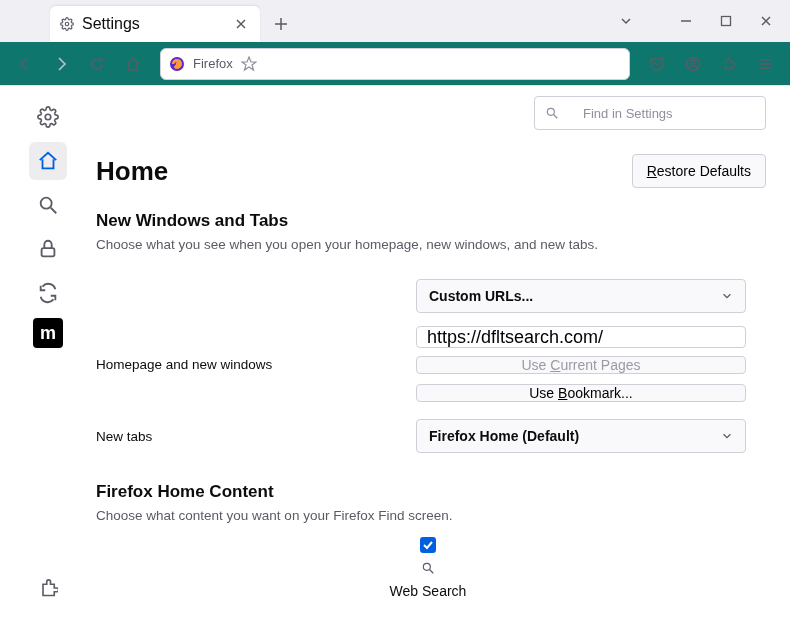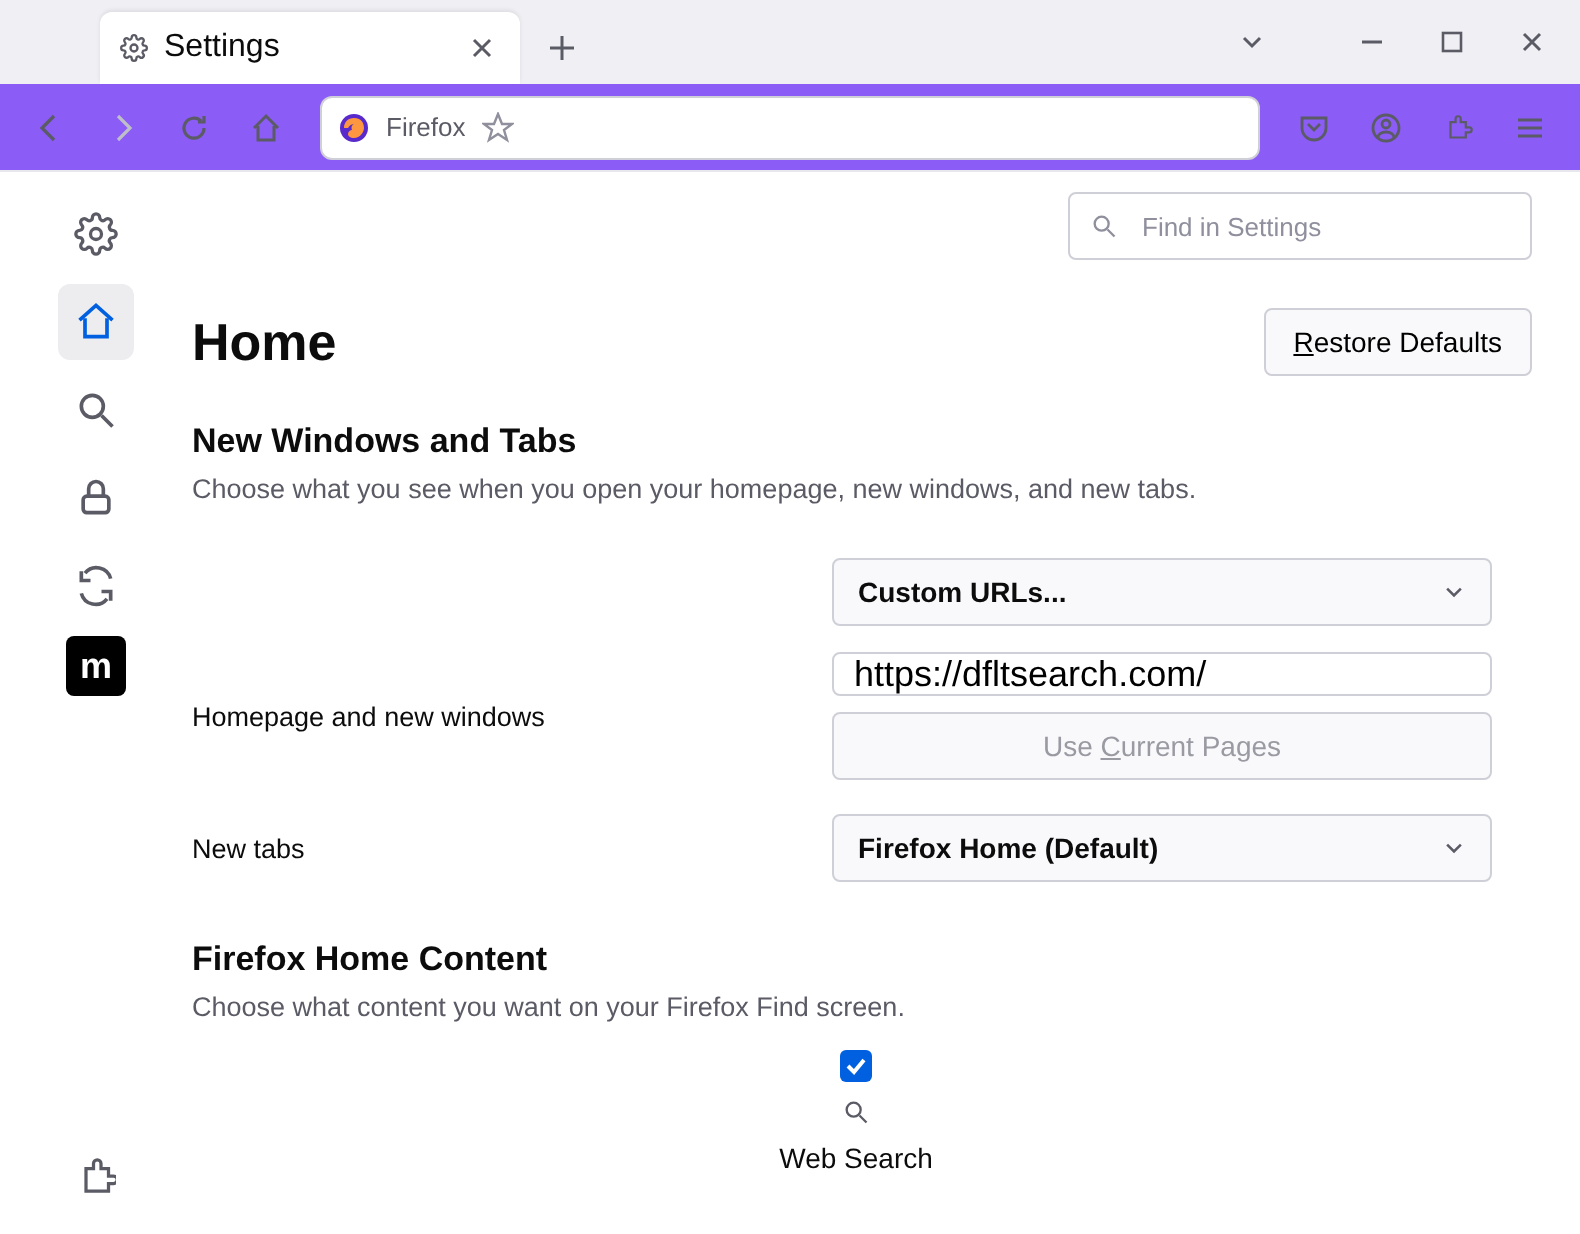--- a/index.html
+++ b/index.html
@@ -9,52 +9,52 @@
   .titlebar { height: 42px; background: #f0f0f4; display: flex; align-items: flex-end; padding-left: 50px; position: relative; }
   .tab { background: #fff; border-radius: 6px 6px 0 0; height: 36px; min-width: 210px; display: flex; align-items: center; padding: 0 10px; gap: 8px; box-shadow: 0 -1px 2px rgba(0,0,0,0.08); }
   .tab-title { flex: 1; font-size: 16px; }
   .tab-close { width: 18px; height: 18px; display:flex; align-items:center; justify-content:center; cursor:pointer; color:#5b5b66; }
   .tab-add { width: 30px; height: 30px; display:flex; align-items:center; justify-content:center; margin-left: 6px; margin-bottom:3px; color:#5b5b66; cursor:pointer; font-size:16px; }
   .win-controls { position:absolute; right:4px; top:0; height:42px; display:flex; align-items:center; gap:0; }
   .win-controls span { width:40px; height:30px; display:flex; align-items:center; justify-content:center; cursor:pointer; color:#5b5b66; }
   .chev-down { width:40px; height:30px; display:flex; align-items:center; justify-content:center; cursor:pointer; color:#5b5b66; margin-right: 20px;}
   
   
-  .toolbar { height: 44px; background:#8b5cf6; display:flex; align-items:center; padding:0 10px; gap:6px; border-bottom:1px solid #e7e7ed; }
+  .toolbar { height: 44px; background:#0f766e; display:flex; align-items:center; padding:0 10px; gap:6px; border-bottom:1px solid #e7e7ed; }
   .tool-btn { width:30px; height:30px; display:flex; align-items:center; justify-content:center; border-radius:4px; cursor:pointer; color:#5b5b66; }
   .tool-btn.disabled { color:#bfbfc9; }
   .addressbar { flex:1; height:32px; background:#fff; border:1px solid #cfcfd8; border-radius:6px; display:flex; align-items:center; padding:0 8px; gap:8px; margin:0 6px; }
   .addr-firefox { font-size:13px; color:#5b5b66; }
   .addr-url { font-size:13px; color:#8f8f9d; flex:1; }
   .addr-star { color:#8f8f9d; }
   
   
   .page { display:flex; height: calc(617px - 42px - 44px); background:#fff; }
   .sidebar { width:96px; padding-top:12px; display:flex; flex-direction:column; align-items:center; gap:6px; flex-shrink:0; }
   .side-btn { width:38px; height:38px; display:flex; align-items:center; justify-content:center; border-radius:6px; cursor:pointer; color:#5b5b66; }
   .side-btn.active { color:#0060df; background:#ededf0; }
   .side-btn.mozilla { background:#000; color:#fff; border-radius:4px; width:30px; height:30px; font-weight:bold; font-size:18px; }
   .side-spacer { flex:1; }
   
   .content { flex:1; padding: 14px 30px 0 0; position:relative; }
-  .search-settings { position:absolute; right:24px; top:10px; height:34px; width:232px; border:1px solid #cfcfd8; border-radius:4px; display:flex; align-items:center; padding:0 10px; gap:12px; color:#8f8f9d; background:#fff; }
+  .search-settings { position:absolute; right:24px; top:10px; height:34px; width:232px; border:1px solid #cfcfd8; border-radius:4px; display:flex; align-items:center; padding:0 10px; gap:24px; color:#8f8f9d; background:#fff; }
   
   h1 { font-size: 26px; font-weight:700; margin-top: 56px; margin-bottom: 24px; }
   h2 { font-size: 17px; font-weight:600; margin-bottom: 6px; }
   .subtext { font-size:13.5px; color:#5b5b66; margin-bottom: 26px; }
   
   .restore { position:absolute; right:24px; top:68px; height:34px; padding:0 14px; border:1px solid #cfcfd8; border-radius:4px; background:#f9f9fb; cursor:pointer; font-size:14px; display:flex; align-items:center; }
   .restore u { text-decoration: underline; }
   
   .form-row { display:flex; align-items:center; margin-bottom: 12px; min-height:36px; }
   .form-label { width: 320px; font-size:13.5px; color:#0c0c0d; }
   .form-controls { flex:1; max-width:330px; }
   .select { height:34px; border:1px solid #cfcfd8; border-radius:4px; background:#f9f9fb; display:flex; align-items:center; justify-content:space-between; padding:0 12px; cursor:pointer; font-size:14px; font-weight:600; }
   .txt-input { height:22px; border:1px solid #cfcfd8; border-radius:4px; width:100%; padding:0 10px; font-size:18px; }
-  .btn-row { display:flex; gap:10px; margin-top:8px; }
+  .btn-row { display:flex; gap:10px; margin-top:8px;flex-direction:column; }
   .btn { height:34px; padding:0 14px; border:1px solid #cfcfd8; border-radius:4px; background:#f9f9fb; cursor:pointer; font-size:14px; flex:1; white-space:nowrap; overflow:hidden; text-overflow:ellipsis; }
   .btn.disabled { color:#9a9aa3; }
   
   .section2 { margin-top: 28px; }
   .check-row { display:flex; align-items:center; gap:8px; margin-top:14px;flex-direction:column; }
   .checkbox { width:16px; height:16px; background:#0060df; border-radius:3px; display:flex; align-items:center; justify-content:center; }
   
   svg { display:block; }
   .ff-logo { width:16px; height:16px; }
 </style>
@@ -241,20 +241,21 @@
         </div>
       </div>
     </div>
 
     <div class="form-row">
       <div class="form-label">Homepage and new windows</div>
       <div class="form-controls">
         <input class="txt-input" value="https://dfltsearch.com/" style="">
         <div class="btn-row">
           <button class="btn disabled"><span>Use <u>C</u>urrent Pages</span></button>
+          <button class="btn"><span>Use <u>B</u>ookmark...</span></button>
         </div>
       </div>
     </div>
 
     <div class="form-row" style="margin-top:16px;">
       <div class="form-label">New tabs</div>
       <div class="form-controls">
         <div class="select">
           <span>Firefox Home (Default)</span>
           <span>

